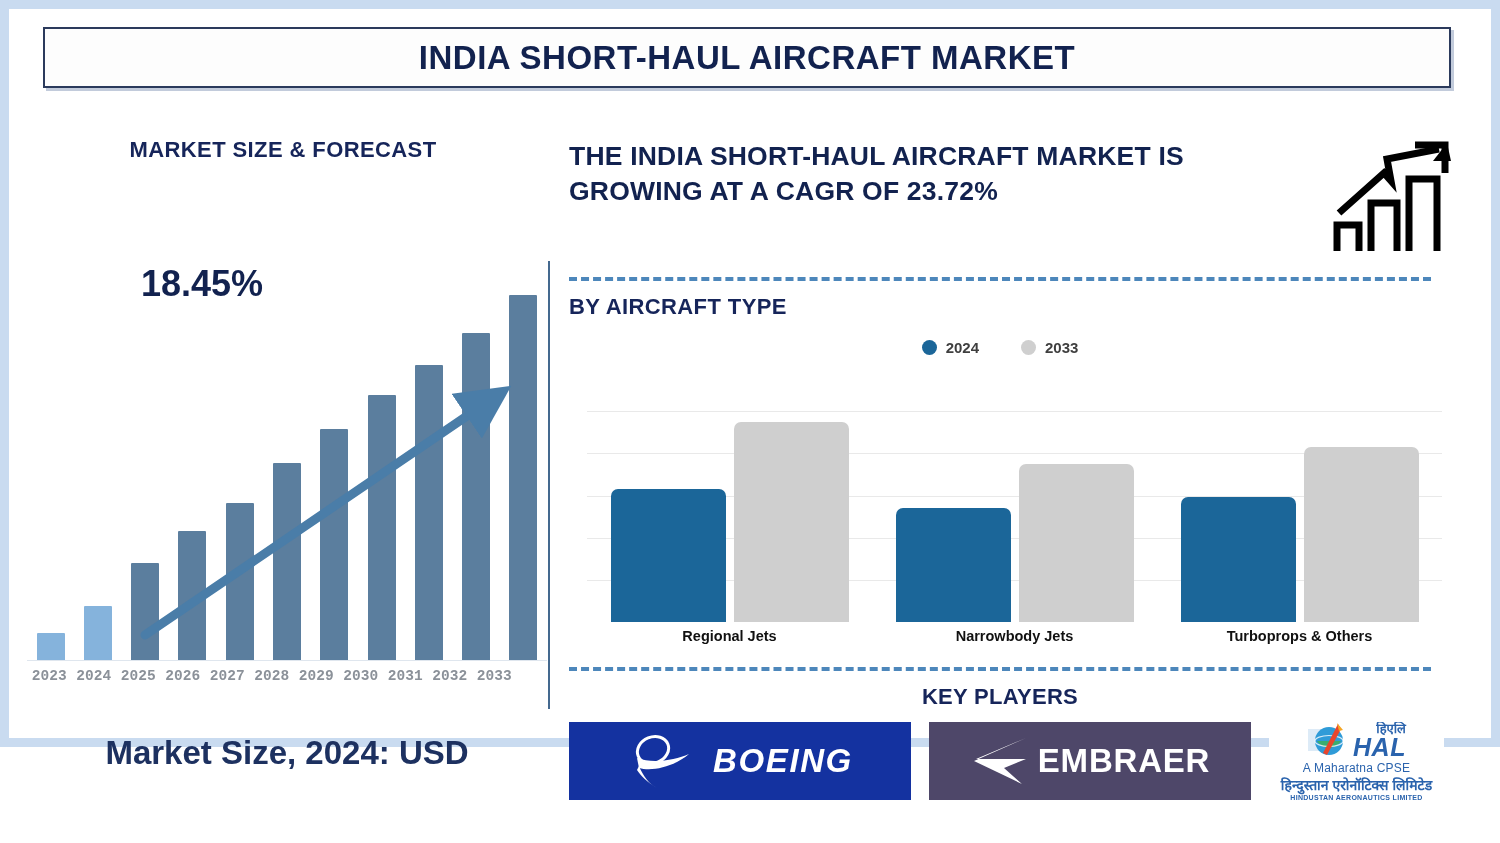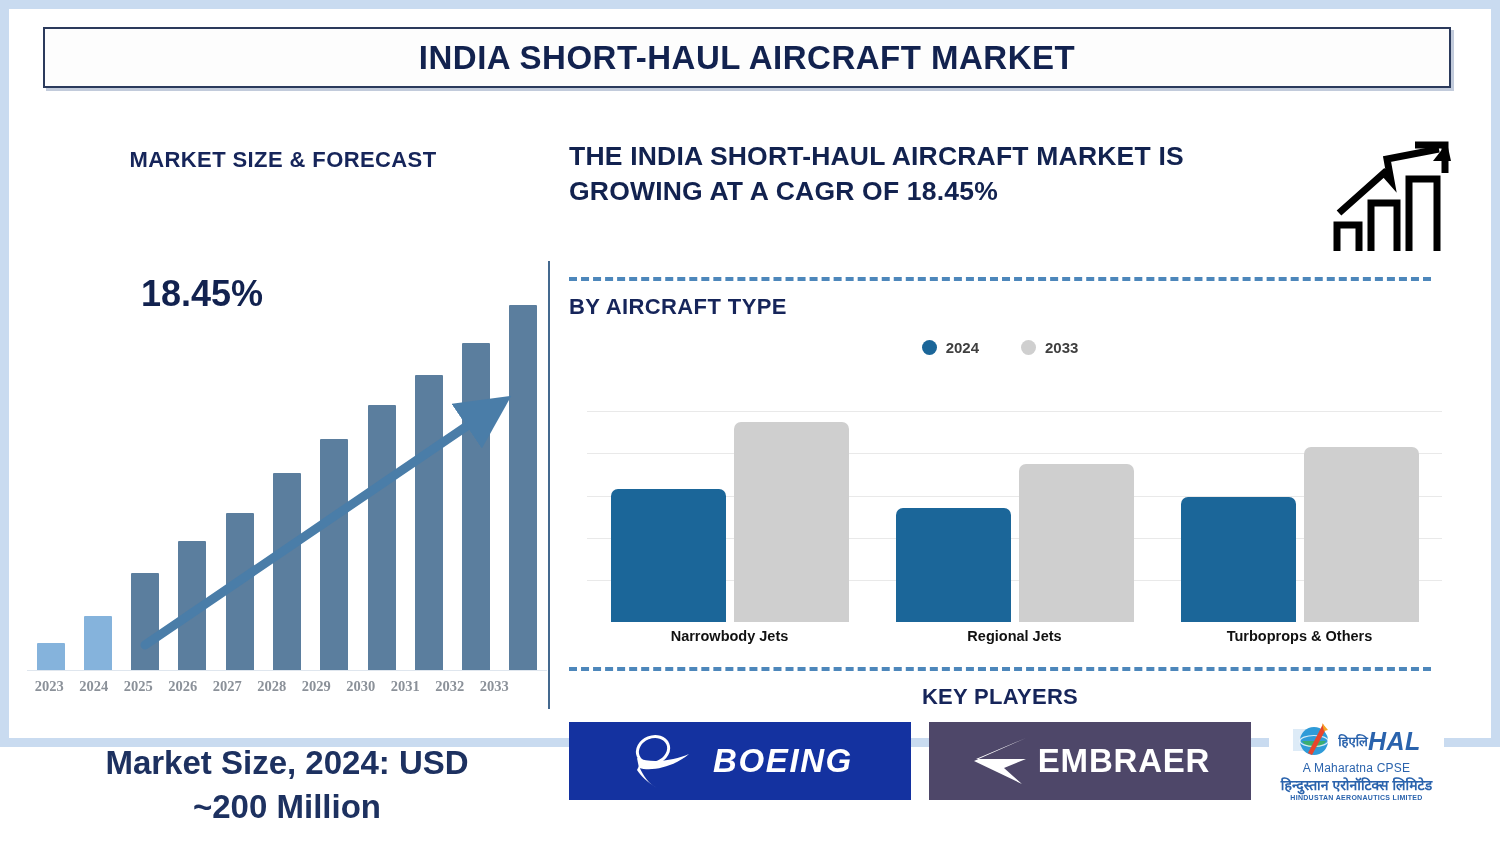--- a/index.html
+++ b/index.html
@@ -24,21 +24,21 @@
     background: #fdfdfd;
     display: flex; align-items: center; justify-content: center;
     box-shadow: 3px 3px 0 rgba(120,140,175,.45);
   }
   #title-text {
     font-size: 33px; font-weight: 700; letter-spacing: .5px;
     color: #12224f;
   }
 
   
-  #left-panel { position: absolute; left: 10px; top: 124px; width: 528px; height: 690px; }
+  #left-panel { position: absolute; left: 10px; top: 114px; width: 528px; height: 690px; }
   #left-heading {
     text-align: center; font-size: 22px; font-weight: 700;
     color: #16255a; letter-spacing: .4px; margin-top: 14px;
   }
   #cagr-badge {
     position: absolute; left: 122px; top: 140px;
     font-size: 36px; font-weight: 700; color: #12224f;
   }
   #left-chart {
     position: absolute; left: 8px; top: 140px; width: 520px; height: 398px;
@@ -51,21 +51,21 @@
     background: #dfe6ee;
   }
   #left-arrow { position: absolute; left: 8px; top: 130px; width: 520px; height: 410px; pointer-events: none; }
   #left-years {
     position: absolute; left: 8px; top: 545px; width: 520px;
     display: flex;
   }
   .yr {
     width: 44.5px; text-align: center;
     font-size: 14.5px; font-weight: 600; color: #8b9199;
-    font-family: Liberation Serif, serif;
+    font-family: Liberation Mono, monospace;
   }
   #market-size {
     position: absolute; left: 0px; top: 578px; width: 536px;
     text-align: center; font-size: 33px; font-weight: 700;
     color: #1d3160; line-height: 1.32; margin-top: 30px;
   }
 
   
   #v-divider {
     position: absolute; left: 539px; top: 252px;
@@ -195,29 +195,28 @@
         <div class="yr">2028</div>
         <div class="yr">2029</div>
         <div class="yr">2030</div>
         <div class="yr">2031</div>
         <div class="yr">2032</div>
         <div class="yr">2033</div>
       </div>
 
     <div id="market-size">
       <span>Market Size, 2024: USD</span><br>
-      <span>~200 Million</span>
     </div>
   </div>
 
   <div id="v-divider"></div>
 
   <div id="right-panel">
 
-    <div id="headline">THE INDIA SHORT-HAUL AIRCRAFT MARKET IS GROWING AT A CAGR OF 18.45%</div>
+    <div id="headline">THE INDIA SHORT-HAUL AIRCRAFT MARKET IS GROWING AT A CAGR OF 23.72%</div>
 
     <svg id="growth-icon" viewBox="0 0 130 120">
       <path d="M8 112 L8 86 L30 86 L30 112" fill="none" stroke="#000" stroke-width="7"></path>
       <path d="M42 112 L42 64 L68 64 L68 112" fill="none" stroke="#000" stroke-width="7"></path>
       <path d="M80 112 L80 40 L108 40 L108 112" fill="none" stroke="#000" stroke-width="7"></path>
       <path d="M10 74 L55 34 L62 42 L58 20 L110 10" fill="none" stroke="#000" stroke-width="7" stroke-linejoin="miter"></path>
       <path d="M86 6 L116 6 L116 34" fill="none" stroke="#000" stroke-width="7"></path>
       <path d="M118 4 L104 22 L122 22 Z" fill="#000"></path>
     </svg>
 
@@ -244,22 +243,22 @@
         <div class="gridline" style="top: 210.833px;"></div>
         <div class="gbar" style="left: 23.5px; width: 115px; height: 133px; background: rgb(27, 102, 153);"></div>
         <div class="gbar" style="left: 146.5px; width: 115px; height: 200px; background: rgb(207, 207, 207);"></div>
         <div class="gbar" style="left: 308.5px; width: 115px; height: 114px; background: rgb(27, 102, 153);"></div>
         <div class="gbar" style="left: 431.5px; width: 115px; height: 158px; background: rgb(207, 207, 207);"></div>
         <div class="gbar" style="left: 593.5px; width: 115px; height: 125px; background: rgb(27, 102, 153);"></div>
         <div class="gbar" style="left: 716.5px; width: 115px; height: 175px; background: rgb(207, 207, 207);"></div>
       </div>
 
     <div class="cat-labels">
+        <div class="cat">Regional Jets</div>
         <div class="cat">Narrowbody Jets</div>
-        <div class="cat">Regional Jets</div>
         <div class="cat">Turboprops &amp; Others</div>
       </div>
 
     <div class="dash-sep" id="sep-2"></div>
 
     <div id="key-players-heading">KEY PLAYERS</div>
 
     <div id="logos">
 
       <div class="logo-box" id="logo-boeing">
@@ -281,21 +280,21 @@
       <div class="logo-box" id="logo-hal">
         <div style="display:flex;align-items:center;gap:4px;">
           <svg width="42" height="40" viewBox="0 0 42 40">
             <rect x="1" y="8" width="13" height="22" fill="#cfe2f3" opacity=".7"></rect>
             <circle cx="22" cy="20" r="14" fill="#2f9bd8"></circle>
             <path d="M10 20 A14 14 0 0 0 34 20 Z" fill="#3fb34f" opacity=".75"></path>
             <ellipse cx="22" cy="20" rx="14" ry="5.5" fill="none" stroke="#fff" stroke-width="1.2" opacity=".8"></ellipse>
             <path d="M16 32 L31 3 L34 8 L20 34 Z" fill="#e8452c"></path>
             <path d="M30 2 L36 9 L32 10 Z" fill="#f5a623"></path>
           </svg>
-          <div style="display:flex;flex-direction:row;align-items:center;">
+          <div style="display:flex;flex-direction:column;align-items:flex-end;">
             <div class="hal-deva">हिएलि</div>
             <div class="hal-main">HAL</div>
           </div>
         </div>
         <div class="hal-sub">A Maharatna CPSE</div>
         <div class="hal-hindi">हिन्दुस्तान एरोनॉटिक्स लिमिटेड</div>
         <div class="hal-foot">HINDUSTAN AERONAUTICS LIMITED</div>
       </div>
 
     </div>

